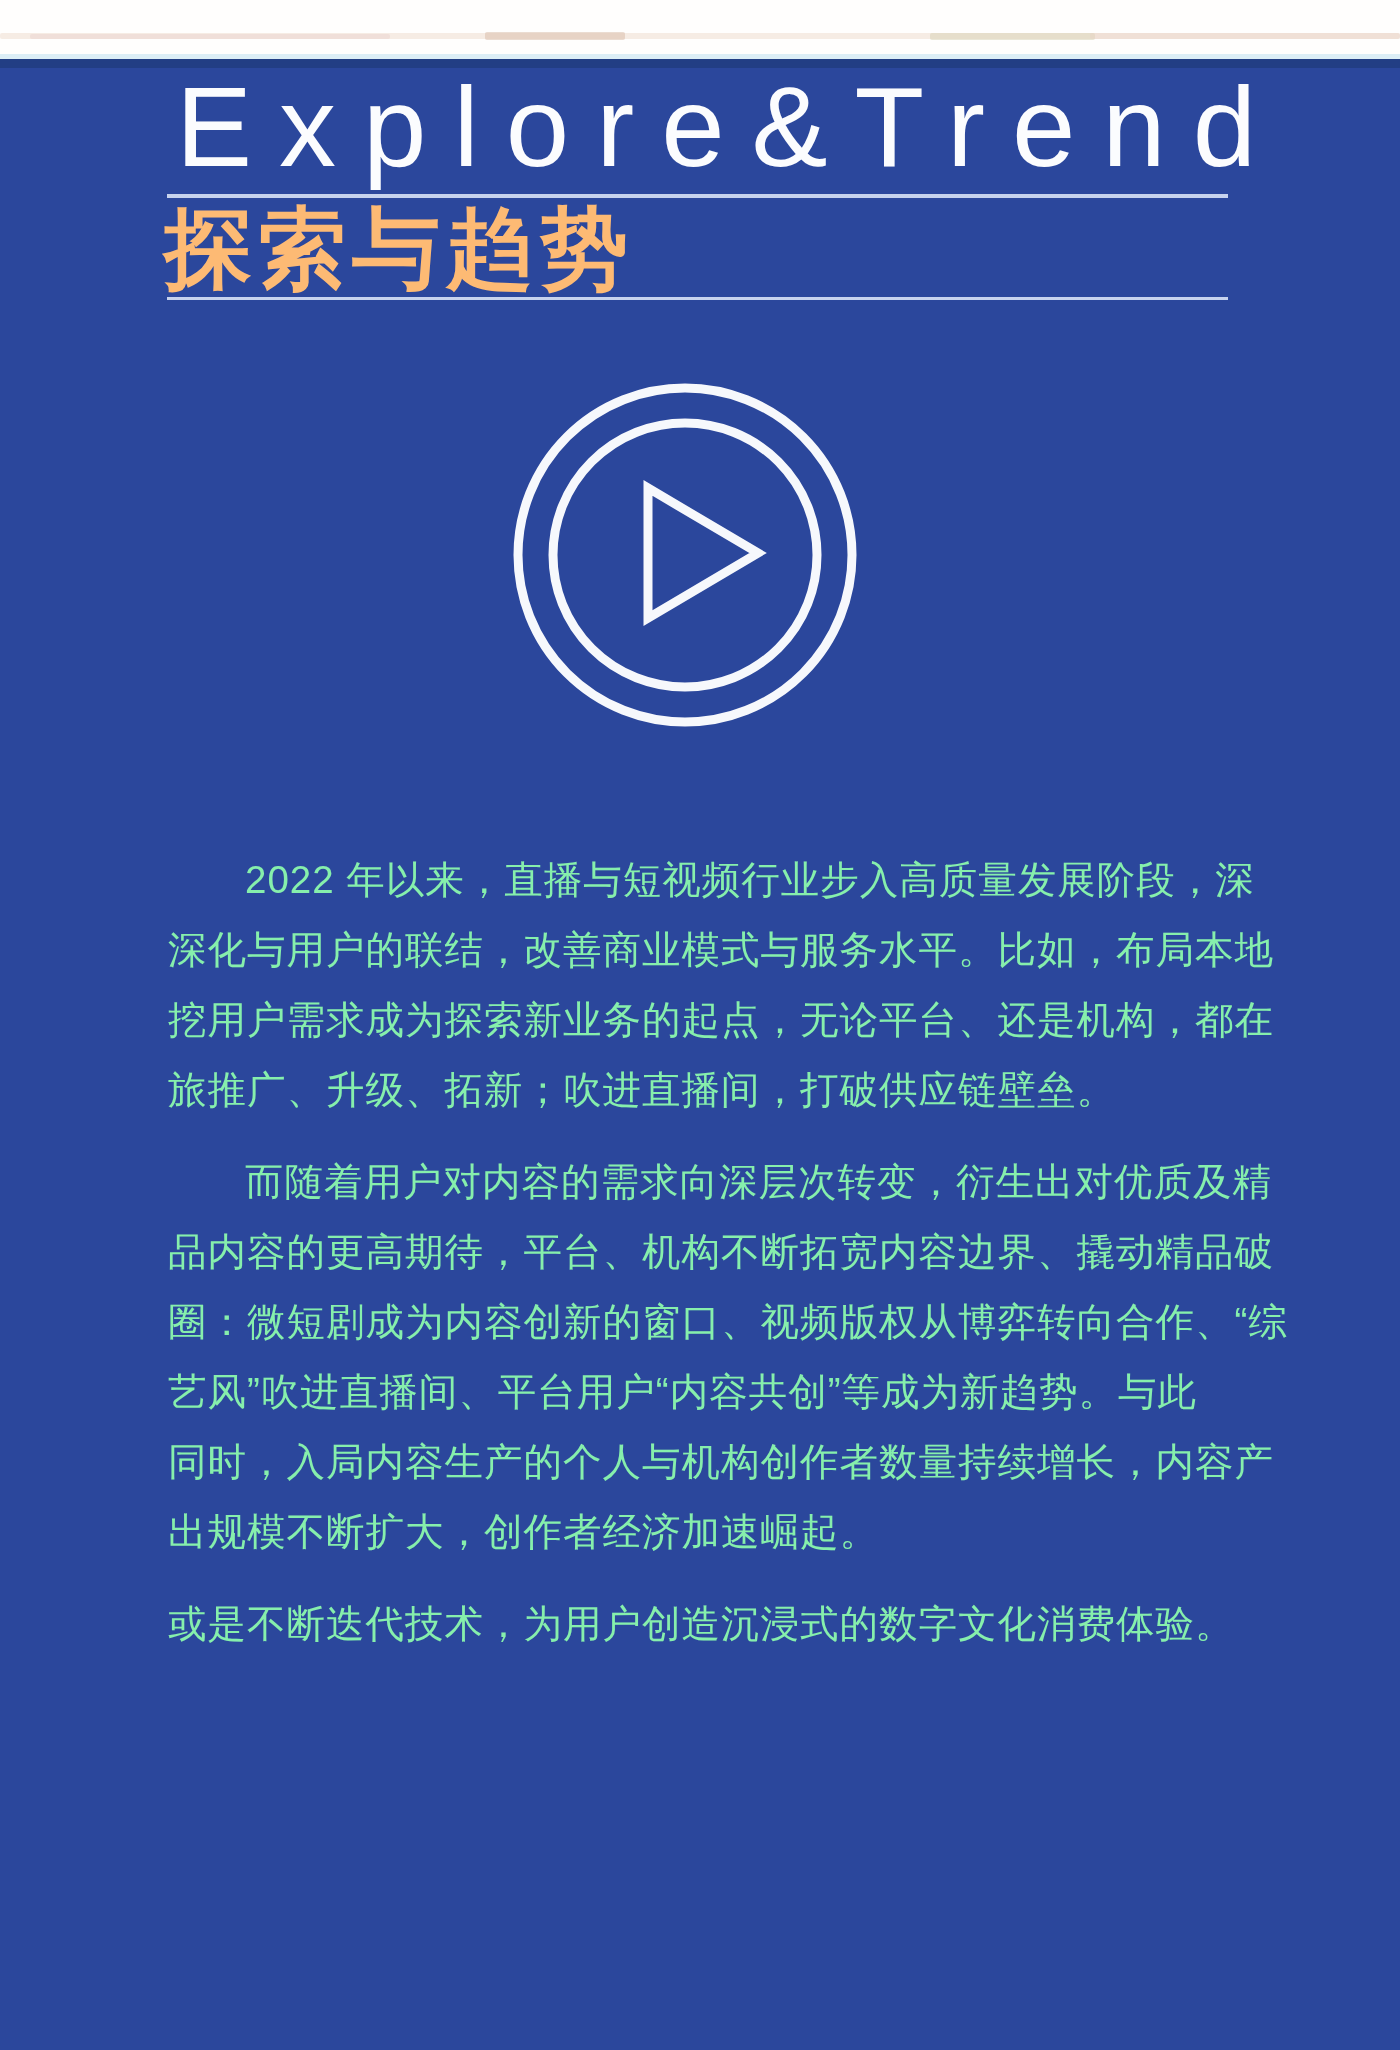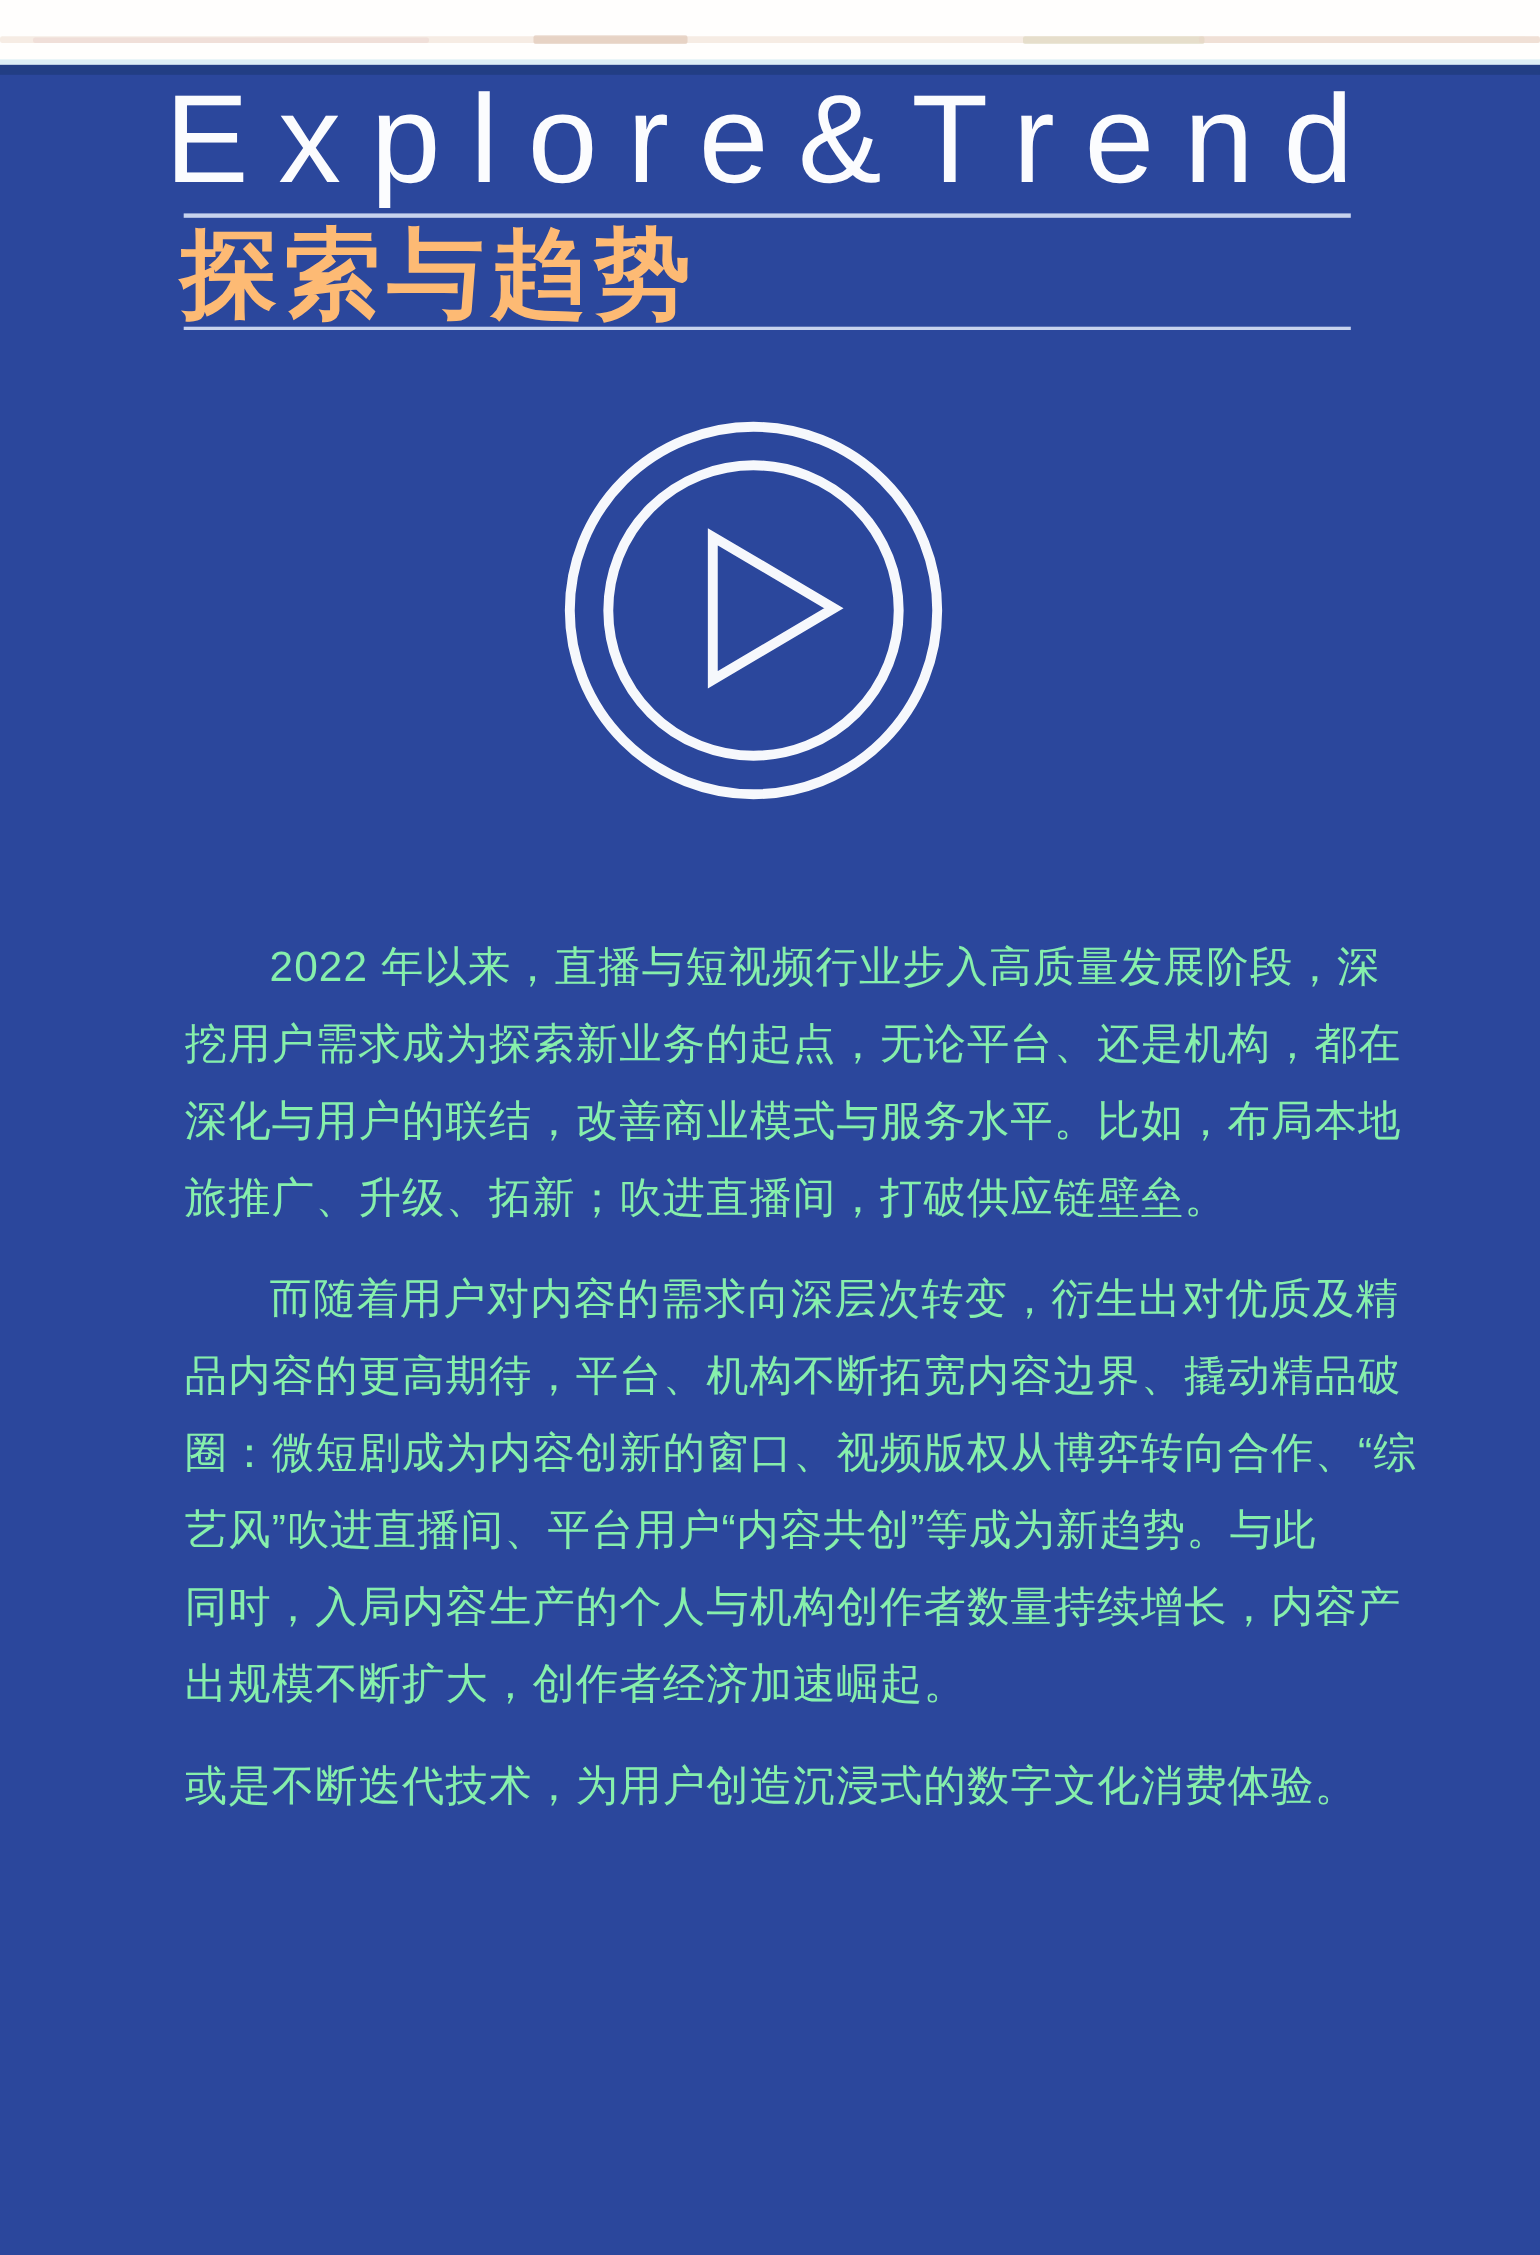--- a/index.html
+++ b/index.html
@@ -18,21 +18,21 @@
   .sm3{left:930px;top:33px;width:165px;height:7px;background:rgba(214,208,178,0.5);}
   .sm4{left:30px;top:34px;width:360px;height:5px;background:rgba(232,206,200,0.4);}
   .sm5{left:1090px;top:33px;width:310px;height:6px;background:rgba(233,210,198,0.45);}
   .band-edge{position:absolute;left:0;top:54px;width:1400px;height:5px;background:#dceef6;}
 
   
   .blue{position:absolute;left:0;top:59px;width:1400px;height:1991px;background:#2b479c;}
   .blue-top-edge{position:absolute;left:0;top:0;width:1400px;height:9px;background:#223e84;}
 
   .title-en{
-    position:absolute;left:150px;top:8px;
+    position:absolute;left:176px;top:8px;
     margin:0;
     color:#fbfcfe;
     font-size:114px;line-height:120px;
     font-weight:400;
     letter-spacing:27px;
     white-space:nowrap;
   }
   .rule{position:absolute;background:#c7d3ee;}
   .rule1{left:167px;top:135px;width:1061px;height:4px;}
   .title-zh{
@@ -92,22 +92,22 @@
       <svg width="346" height="346" viewBox="0 0 346 346">
         <circle cx="173" cy="173" r="167" fill="none" stroke="#f6f8fc" stroke-width="9"></circle>
         <circle cx="173" cy="173" r="132" fill="none" stroke="#f6f8fc" stroke-width="9"></circle>
         <polygon points="136,106 136,236 246,171" fill="none" stroke="#f6f8fc" stroke-width="9" stroke-linejoin="miter"></polygon>
       </svg>
     </div>
 
     <div class="body-text">
       <p>
         <span class="line indent" style="display:block">2022 年以来，直播与短视频行业步入高质量发展阶段，深</span>
+        <span class="line" style="display:block">深化与用户的联结，改善商业模式与服务水平。比如，布局本地</span>
         <span class="line" style="display:block">挖用户需求成为探索新业务的起点，无论平台、还是机构，都在</span>
-        <span class="line" style="display:block">深化与用户的联结，改善商业模式与服务水平。比如，布局本地</span>
         <span class="line" style="display:block">旅推广、升级、拓新；吹进直播间，打破供应链壁垒。</span>
       </p>
       <p>
         <span class="line indent" style="display:block">而随着用户对内容的需求向深层次转变，衍生出对优质及精</span>
         <span class="line" style="display:block">品内容的更高期待，平台、机构不断拓宽内容边界、撬动精品破</span>
         <span class="line" style="display:block">圈：微短剧成为内容创新的窗口、视频版权从博弈转向合作、“综</span>
         <span class="line" style="display:block">艺风”吹进直播间、平台用户“内容共创”等成为新趋势。与此</span>
         <span class="line" style="display:block">同时，入局内容生产的个人与机构创作者数量持续增长，内容产</span>
         <span class="line" style="display:block">出规模不断扩大，创作者经济加速崛起。</span>
       </p>

